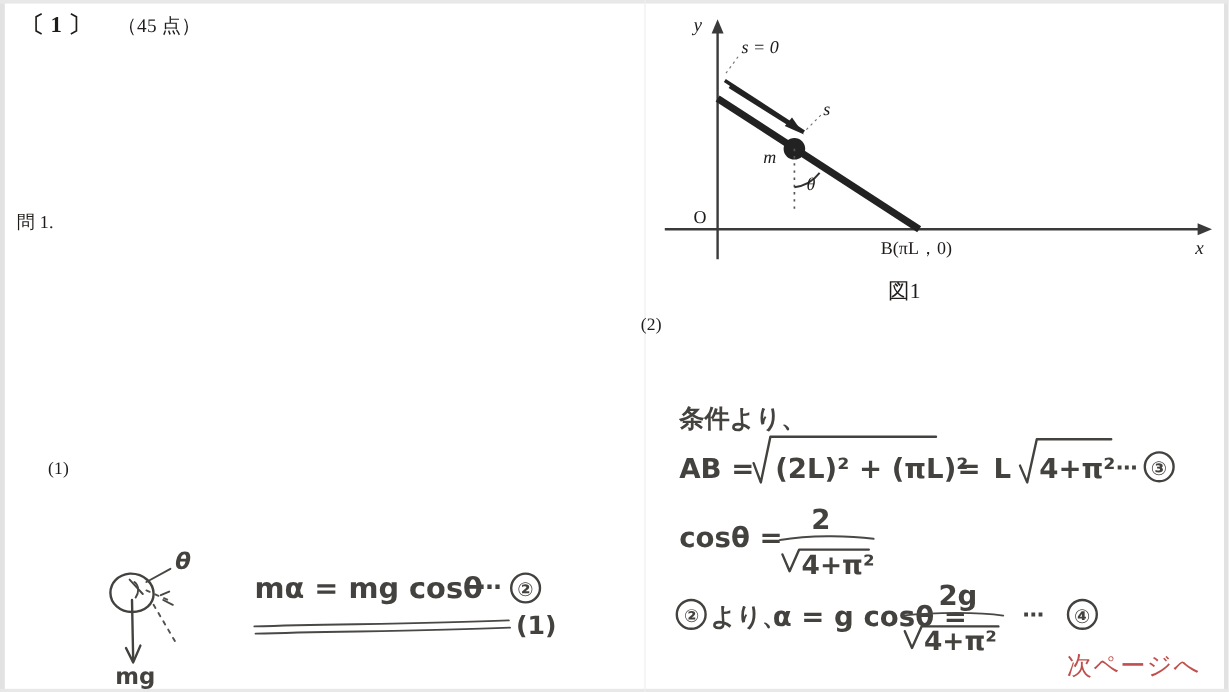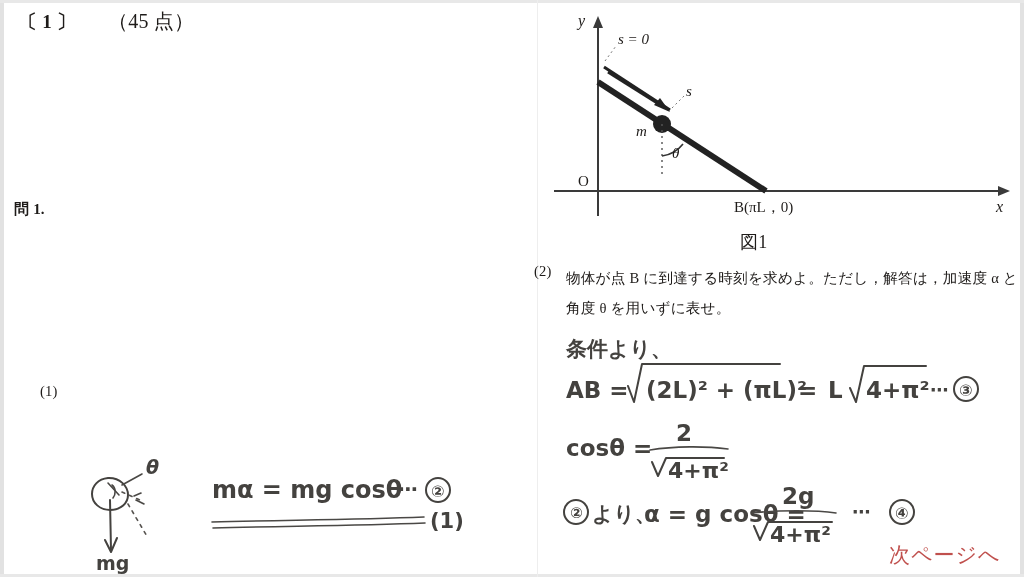--- a/index.html
+++ b/index.html
@@ -50,37 +50,37 @@
     font-family: "Liberation Serif", "DejaVu Serif", serif;
     color: #1e1b19;
     letter-spacing: .2px;
   }
   .big-head {
     left: 18px; top: 8px;
     font-size: 19px;
     font-weight: 600;
   }
   .big-head .pts {
-    font-size: 20px;
+    font-size: 16px;
     font-weight: 400;
-    margin-left: 32px;
+    margin-left: 22px;
   }
   .body-block {
     font-size: 14.6px;
     line-height: 29px;
     text-align: justify;
   }
   #intro-para {
     left: 16px; top: 36px;
     width: 512px;
   }
   #q1-label {
-    left: 14px; top: 200px;
+    left: 14px; top: 176px;
     font-size: 15px;
-    font-weight: 700;
+    font-weight: 400;
   }
   #q1-para {
     left: 48px; top: 192px;
     width: 482px;
   }
   #s1-label {
     left: 40px; top: 383px;
     font-size: 14.6px;
   }
   #s1-para {
@@ -236,21 +236,20 @@
       <text x="186" y="208" font-size="15" font-family="Liberation Serif, serif" fill="#1e1b19">B(πL，0)</text>
       <text x="70" y="40" font-size="15" font-style="italic" font-family="Liberation Serif, serif" fill="#1e1b19">s = 0</text>
       <text x="138" y="92" font-size="15" font-style="italic" font-family="Liberation Serif, serif" fill="#1e1b19">s</text>
       <text x="88" y="132" font-size="15" font-style="italic" font-family="Liberation Serif, serif" fill="#1e1b19">m</text>
       <text x="124" y="154" font-size="15" font-style="italic" font-family="Liberation Serif, serif" fill="#1e1b19">θ</text>
     </svg>
   </div>
   <div class="printed fig-caption">図1</div>
 
   <div class="printed" id="s2-label">(2)</div>
-  <div class="printed body-block" id="s2-para">物体が点 B に到達する時刻を求めよ。ただし，解答は，加速度 α と角度 θ を用いずに表せ。</div>
 
   <div class="hw-wrap hw" id="answer2" style="left:566px; top:336px;">
     <svg width="450" height="215" viewBox="0 0 450 215">
 
       <text class="hw-text" x="0" y="20" font-size="21">条件より、</text>
 
       <text class="hw-text" x="0" y="62" font-size="23">AB =</text>
 
       <path class="hw-line" d="M62 50 L68 66 L76 28 L214 28"></path>
       <text class="hw-text" x="80" y="62" font-size="23">(2L)² + (πL)²</text>

